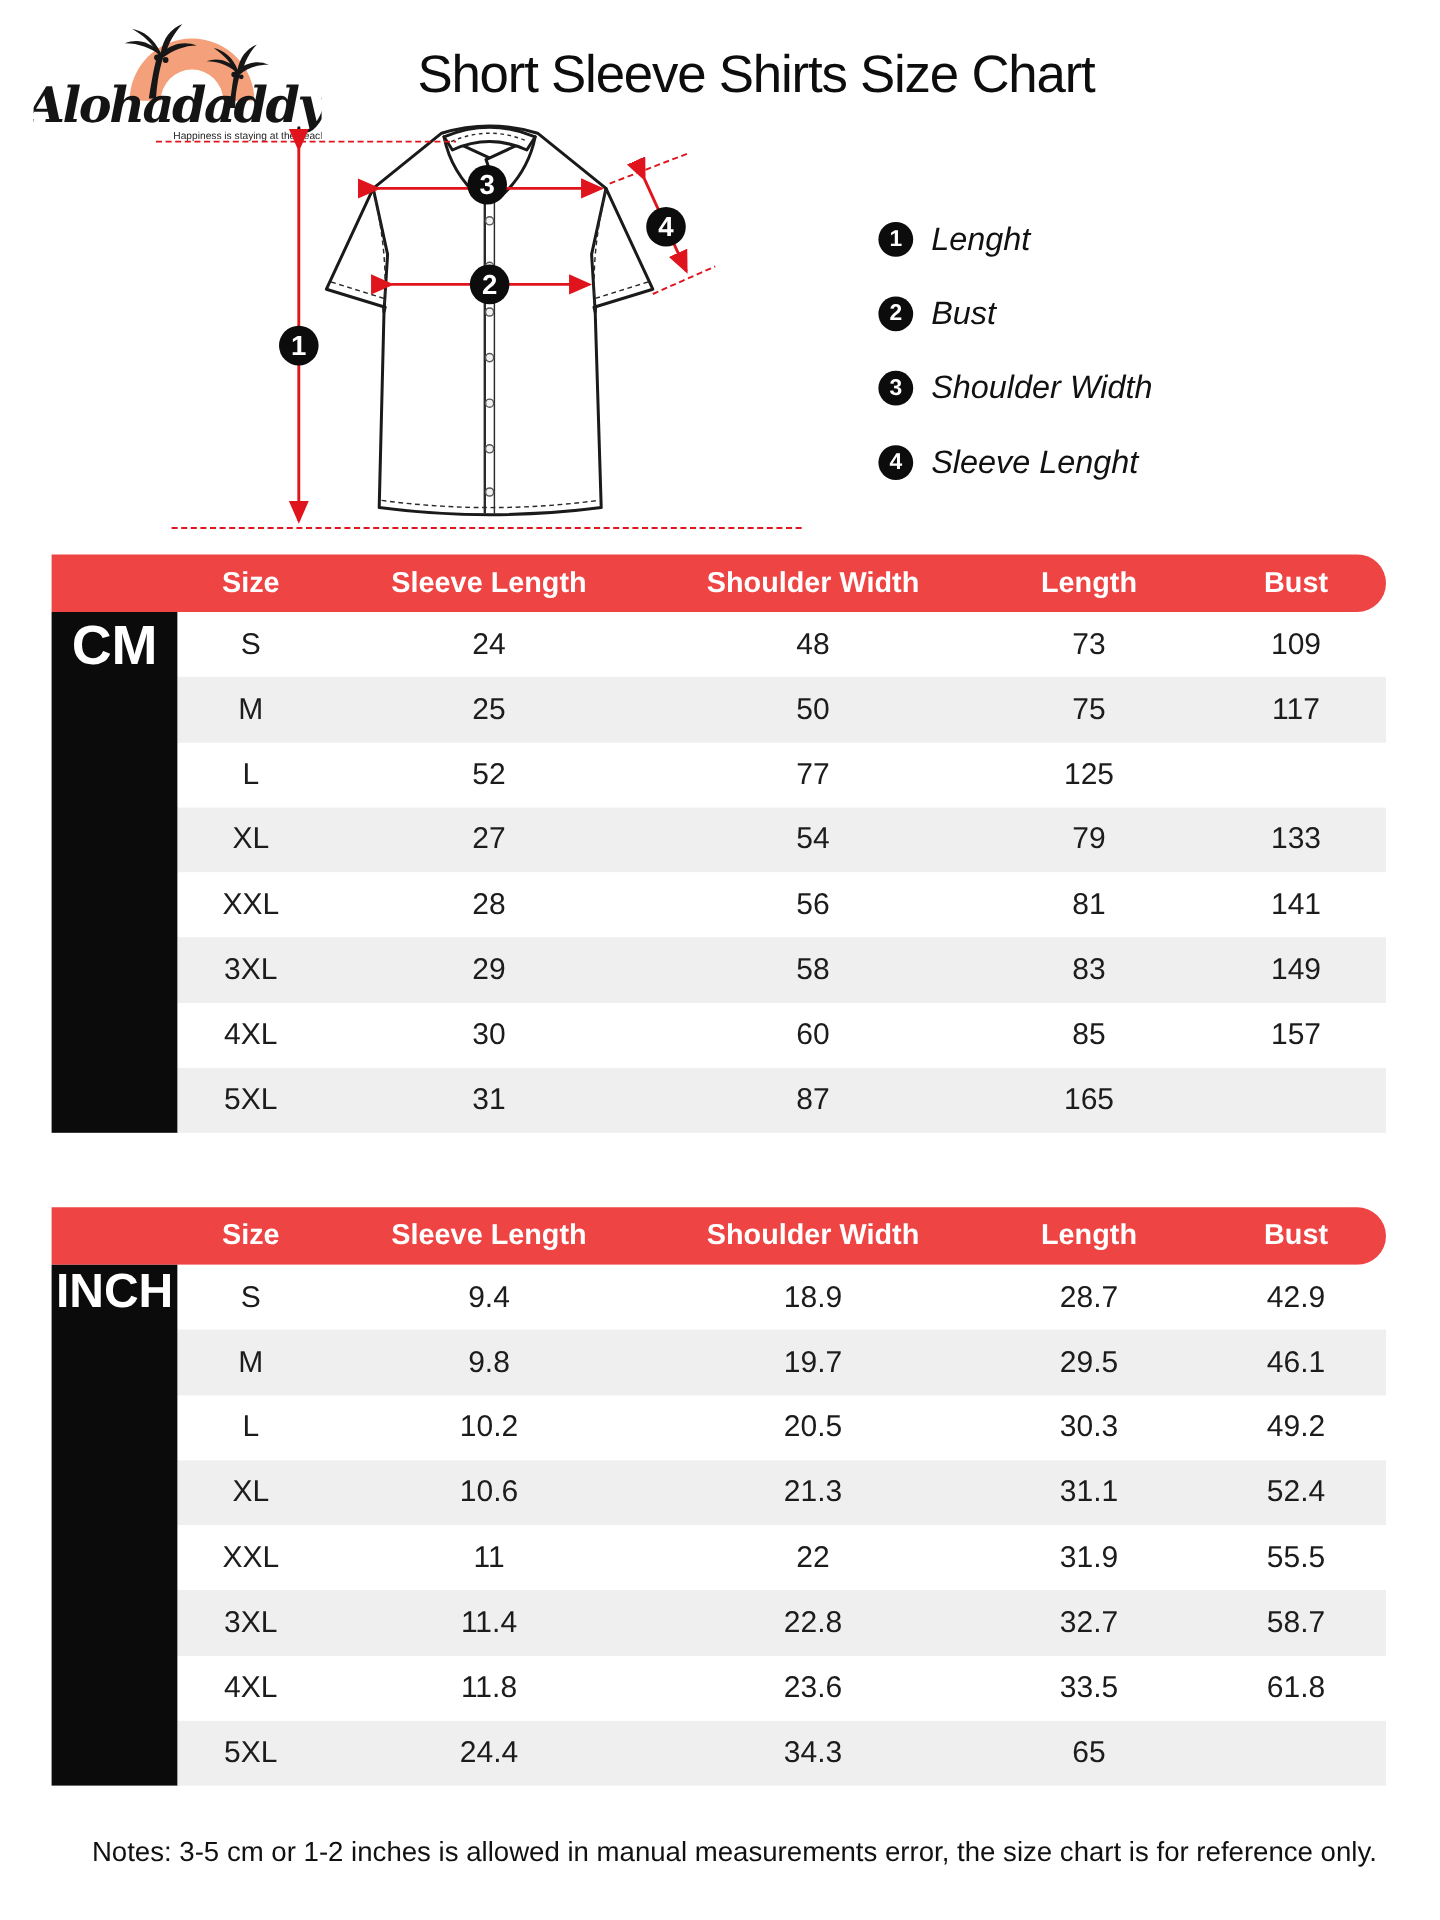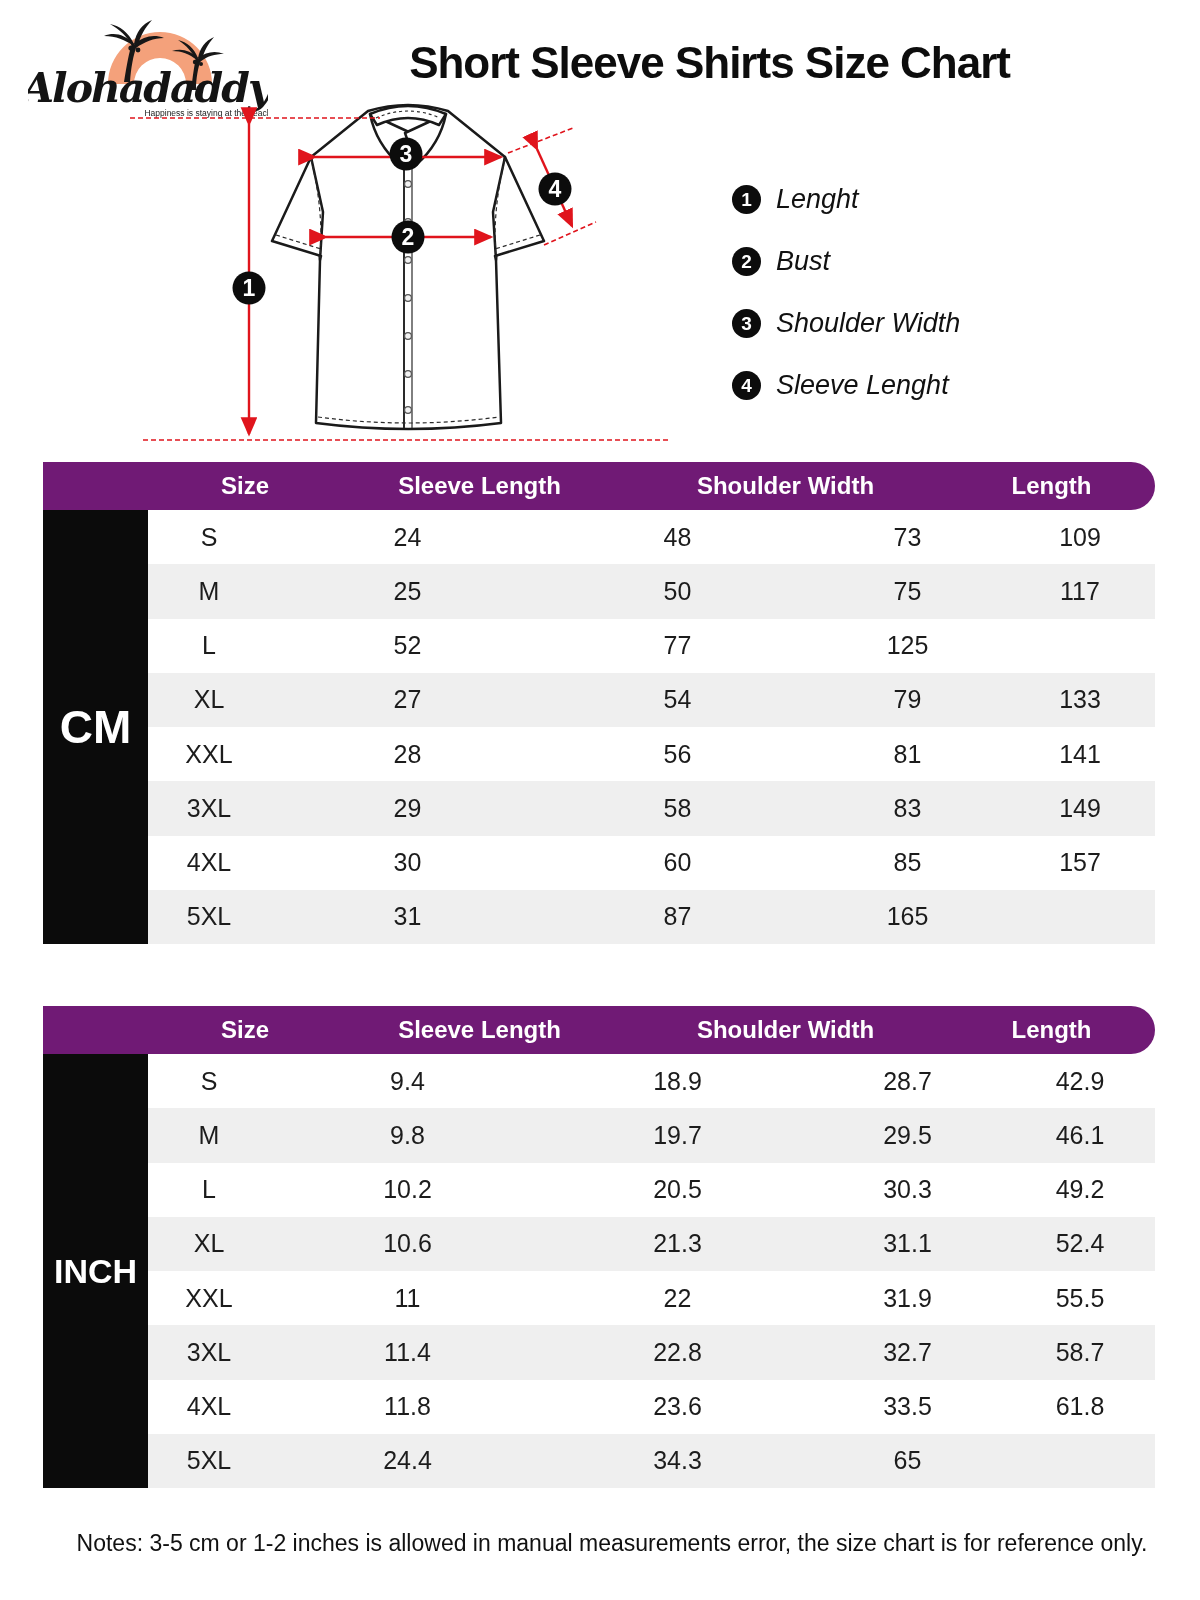--- a/index.html
+++ b/index.html
@@ -5,51 +5,50 @@
   * { margin:0; padding:0; box-sizing:border-box; }
   html,body { background:#ffffff; }
   body {
     width:1200px; height:1600px; position:relative; overflow:hidden;
     font-family:"Liberation Sans","DejaVu Sans",sans-serif; color:#141414;
   }
   
   .logo { position:absolute; left:28px; top:6px; width:240px; height:118px; }
   .page-title {
     position:absolute; left:250px; top:38px; width:760px;
-    text-align:right; font-size:44px; font-weight:bold; letter-spacing:-1px; color:#0d0d0d;
+    text-align:center; font-size:44px; font-weight:normal; letter-spacing:-1px; color:#0d0d0d;
   }
   
   .diagram { position:absolute; left:118px; top:92px; width:575px; height:372px; }
   
   .legend { position:absolute; left:732px; top:184px; display:flex; flex-direction:column; gap:31px; }
   .legend-item { display:flex; align-items:center; gap:15px; }
   .legend-num {
     width:29px; height:29px; border-radius:50%; background:#0c0c0c; color:#fff;
     display:flex; align-items:center; justify-content:center;
     font-size:19px; font-weight:bold; flex:0 0 auto;
   }
   .legend-label { font-size:27px; color:#111;font-style:italic; }
   
   .size-table { position:absolute; left:43px; width:1112px; }
   .size-table.cm   { top:462px; }
   .size-table.inch { top:1006px; }
   .thead {
-    height:48px; background:#701a75; border-radius:0 26px 26px 0;
+    height:48px; background:#ef4444; border-radius:0 26px 26px 0;
     display:grid; grid-template-columns:105px 122px 275px 265px 195px 150px;
     align-items:center;
-    gap:36px;
   }
   .th { color:#ffffff; font-weight:bold; font-size:24px; text-align:center; }
   .tbody { display:flex; }
   .unit-band {
     width:105px; flex:0 0 auto; background:#0b0b0b; color:#ffffff; font-weight:bold;
-    display:flex; align-items:center; justify-content:center; letter-spacing:0px;
+    display:flex; justify-content:center; letter-spacing:0px;
   }
   .cm  .unit-band { font-size:46px; }
-  .inch .unit-band { font-size:34px; }
+  .inch .unit-band { font-size:40px; }
   .rows { flex:1 1 auto; }
   .trow {
     display:grid; grid-template-columns:122px 275px 265px 195px 150px;
     height:54.25px; align-items:center; text-align:center;
     font-size:25px; color:#1c1c1c; background:#ffffff;
   }
   .trow.alt { background:#efefef; }
   
   .notes {
     position:absolute; left:12px; top:1530px; width:1200px;

